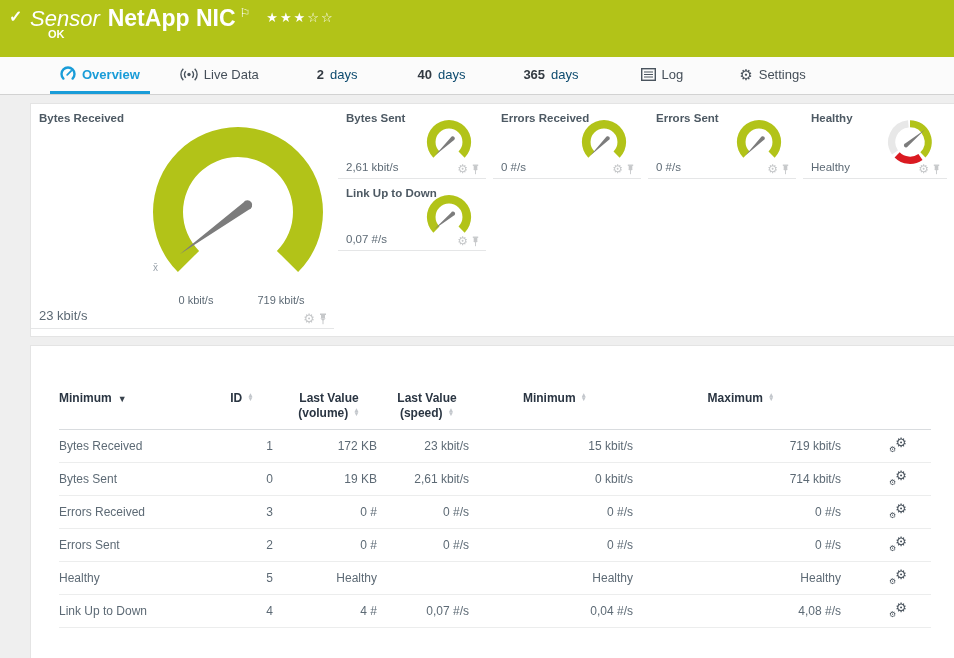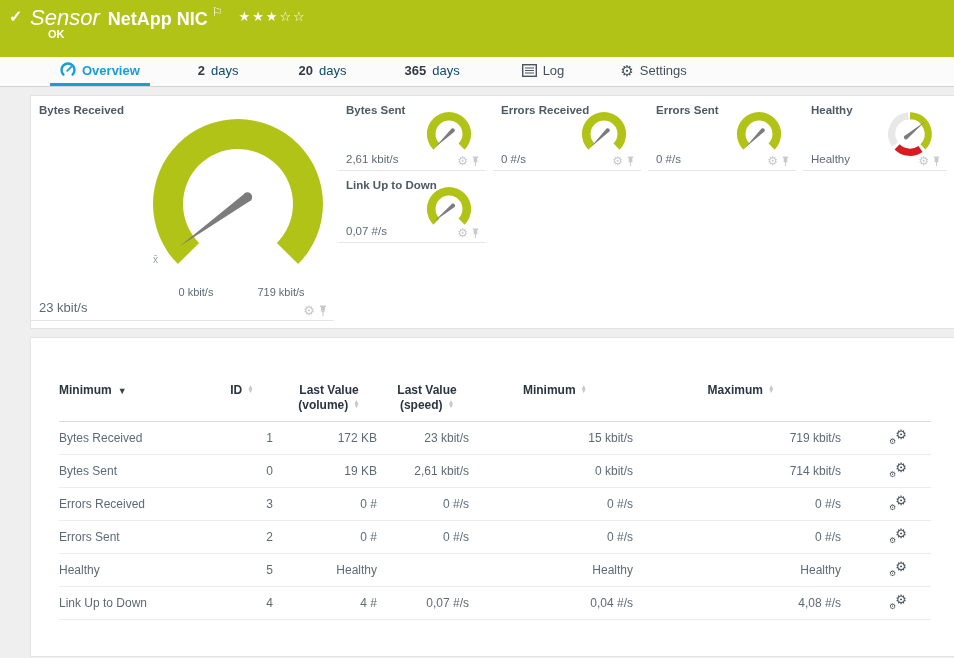--- a/index.html
+++ b/index.html
@@ -4,27 +4,27 @@
 <style>
   * { margin:0; padding:0; box-sizing:border-box; }
   html,body { width:954px; height:658px; overflow:hidden; background:#efefef;
               font-family:"Liberation Sans", sans-serif; }
 
   
   .topbar { height:57px; background:#b2c318; color:#fff; position:relative; }
   .chk { position:absolute; left:9px; top:7px; font-size:16px; font-weight:bold; }
   .titlerow { position:absolute; left:30px; top:5px; white-space:nowrap; }
   .stype { font-style:italic; font-size:22px; margin-right:8px; }
-  .sname { font-weight:bold; font-size:18px; }
+  .sname { font-weight:bold; font-size:23px; }
   .flag  { font-size:12px; vertical-align:9px; margin-left:4px; cursor:pointer; }
   .stars { font-size:13px; letter-spacing:2px; margin-left:16px; vertical-align:4px; cursor:pointer; }
   .okrow { position:absolute; left:48px; top:28px; font-size:11px; font-weight:bold; }
 
   
-  .tabs { height:30px; background:#fbfbfb; border-bottom:1px solid #d2d2d2;
+  .tabs { height:38px; background:#fbfbfb; border-bottom:1px solid #d2d2d2;
           display:flex; align-items:stretch; font-size:13px; color:#454f59; }
   .tab  { display:flex; align-items:center; gap:6px; padding:0 10px; cursor:pointer;
           border-bottom:3px solid transparent; white-space:nowrap; }
   .tab.active { color:#199cd8; font-weight:bold; border-bottom-color:#199cd8; }
   .tab b { color:#333a42; font-weight:bold; }
   .tab .days { color:#0c4a6e; }
   .gear-glyph { font-size:15px; color:#4a545e; line-height:1; }
 
   
   .panel { margin-left:30px; background:#fff; border:1px solid #e4e4e4; border-right:none; }
@@ -84,26 +84,33 @@
 </div>
 
 <div class="tabs">
   <div class="tab active" style="margin-left:50px">
     <svg width="16" height="16" viewBox="0 0 16 16">
       <path d="M3.4,12.6 A6.5,6.5 0 1 1 12.6,12.6" fill="none" stroke="#199cd8" stroke-width="2.4" stroke-linecap="round"></path>
       <path d="M7.2,8.8 L11.2,4.8" stroke="#199cd8" stroke-width="1.8" stroke-linecap="round"></path>
     </svg>
     <span>Overview</span>
   </div>
+  <div class="tab" style="margin-left:20px">
+    <svg width="18" height="15" viewBox="0 0 18 15">
+      <circle cx="9" cy="7.5" r="1.7" fill="#4a545e"></circle>
+      <path d="M5.8,4.3 a4.5,4.5 0 0 0 0,6.4 M3.3,1.8 a8,8 0 0 0 0,11.4 M12.2,4.3 a4.5,4.5 0 0 1 0,6.4 M14.7,1.8 a8,8 0 0 1 0,11.4" fill="none" stroke="#4a545e" stroke-width="1.4"></path>
+    </svg>
+    <span>Live Data</span>
+  </div>
   <div class="tab" style="margin-left:38px">
     <b>2</b>
       <span class="days">days</span>
   </div>
   <div class="tab" style="margin-left:40px">
-    <b>20</b>
+    <b>40</b>
       <span class="days">days</span>
   </div>
   <div class="tab" style="margin-left:38px">
     <b>365</b>
       <span class="days">days</span>
   </div>
   <div class="tab" style="margin-left:42px">
     <svg width="15" height="13" viewBox="0 0 15 13">
       <rect x="0.7" y="0.7" width="13.6" height="11.6" fill="none" stroke="#4a545e" stroke-width="1.4"></rect>
       <path d="M3,4 h9 M3,6.5 h9 M3,9 h9" stroke="#4a545e" stroke-width="1.2"></path>

